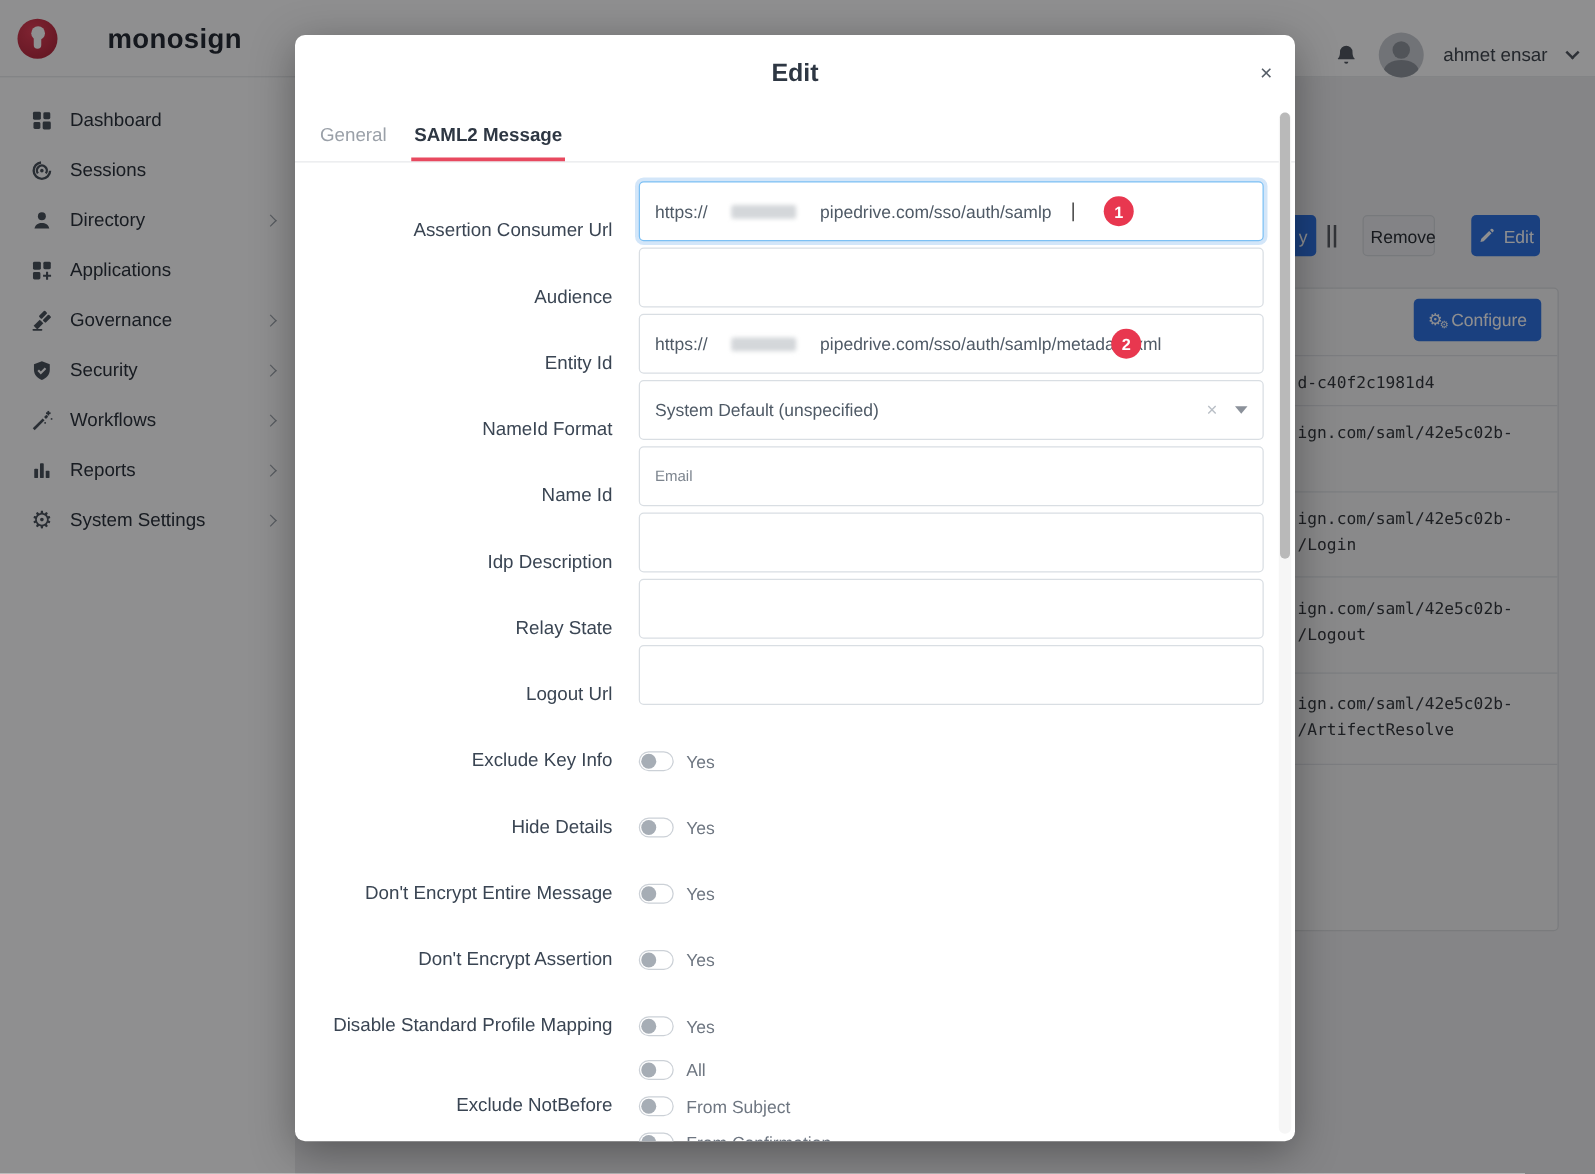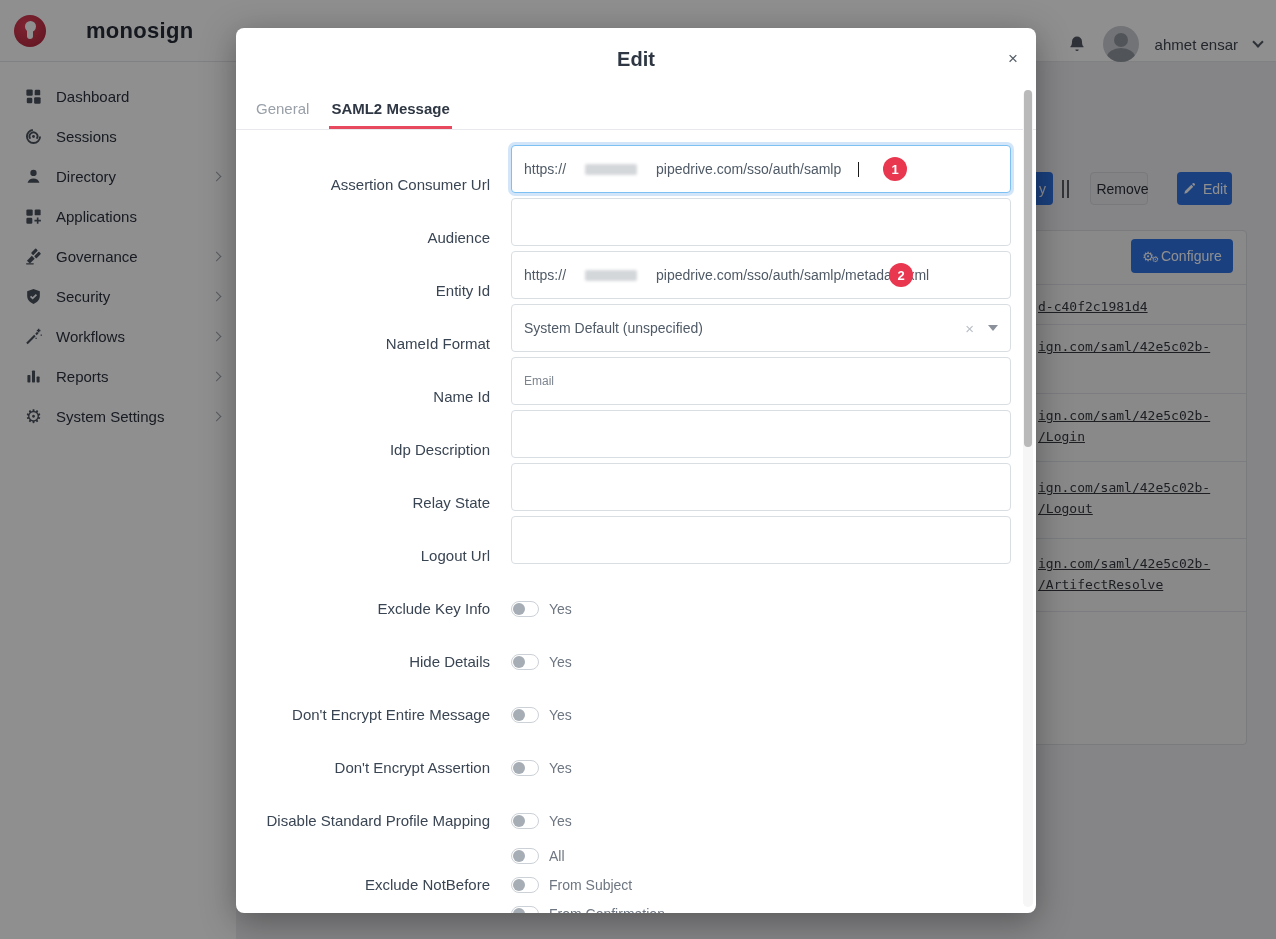--- a/index.html
+++ b/index.html
@@ -35,21 +35,21 @@
   .toolbar-divider { position:absolute; left:1062px; top:180px; width:8px; height:18px; display:flex; gap:3px; }
   .toolbar-divider i { width:2px; height:18px; background:#55595e; }
   .btn-remove { position:absolute; left:1090px; top:172px; width:58px; height:33px; background:#e9eaec; border:1px solid #d3d6da; color:#23282e; }
   .btn-edit { position:absolute; left:1177px; top:172px; width:55px; height:33px; }
   .btn svg { width:14px; height:14px; }
 
   .panel { position:absolute; left:1000px; top:230px; width:247px; height:515px; background:#f4f4f5; border:1px solid #d8dadd; border-radius:4px; }
   .btn-configure { position:absolute; left:130px; top:8px; width:102px; height:34px; }
   .cfg-gear { font-family:"DejaVu Sans",sans-serif; font-size:13px; line-height:13px; position:relative; }
   .cfg-gear::after { content:"⚙"; position:absolute; font-size:8px; right:-5px; bottom:-3px; }
-  .p-table { position:absolute; top:53px; left:0; right:0; font-family:"DejaVu Sans Mono",monospace; font-size:13px; color:#2f3337;text-decoration:underline; }
+  .p-table { position:absolute; top:53px; left:0; right:0; font-family:"DejaVu Sans Mono",monospace; font-size:13px; color:#2f3337; }
   .p-row { border-top:1px solid #dcdfe2; padding:11px 6px 10px 37px; line-height:21px; }
   .p-row.h40 { height:40px; }
   .p-row.h69 { height:69px; }
   .p-row.h68 { height:68px; }
   .p-row.h77 { height:77px; padding-top:15px; }
   .p-row.h73 { height:73px; padding-top:14px; }
 
   
   .overlay { position:absolute; inset:0; background:rgba(8,9,11,0.455); z-index:5; }
 

